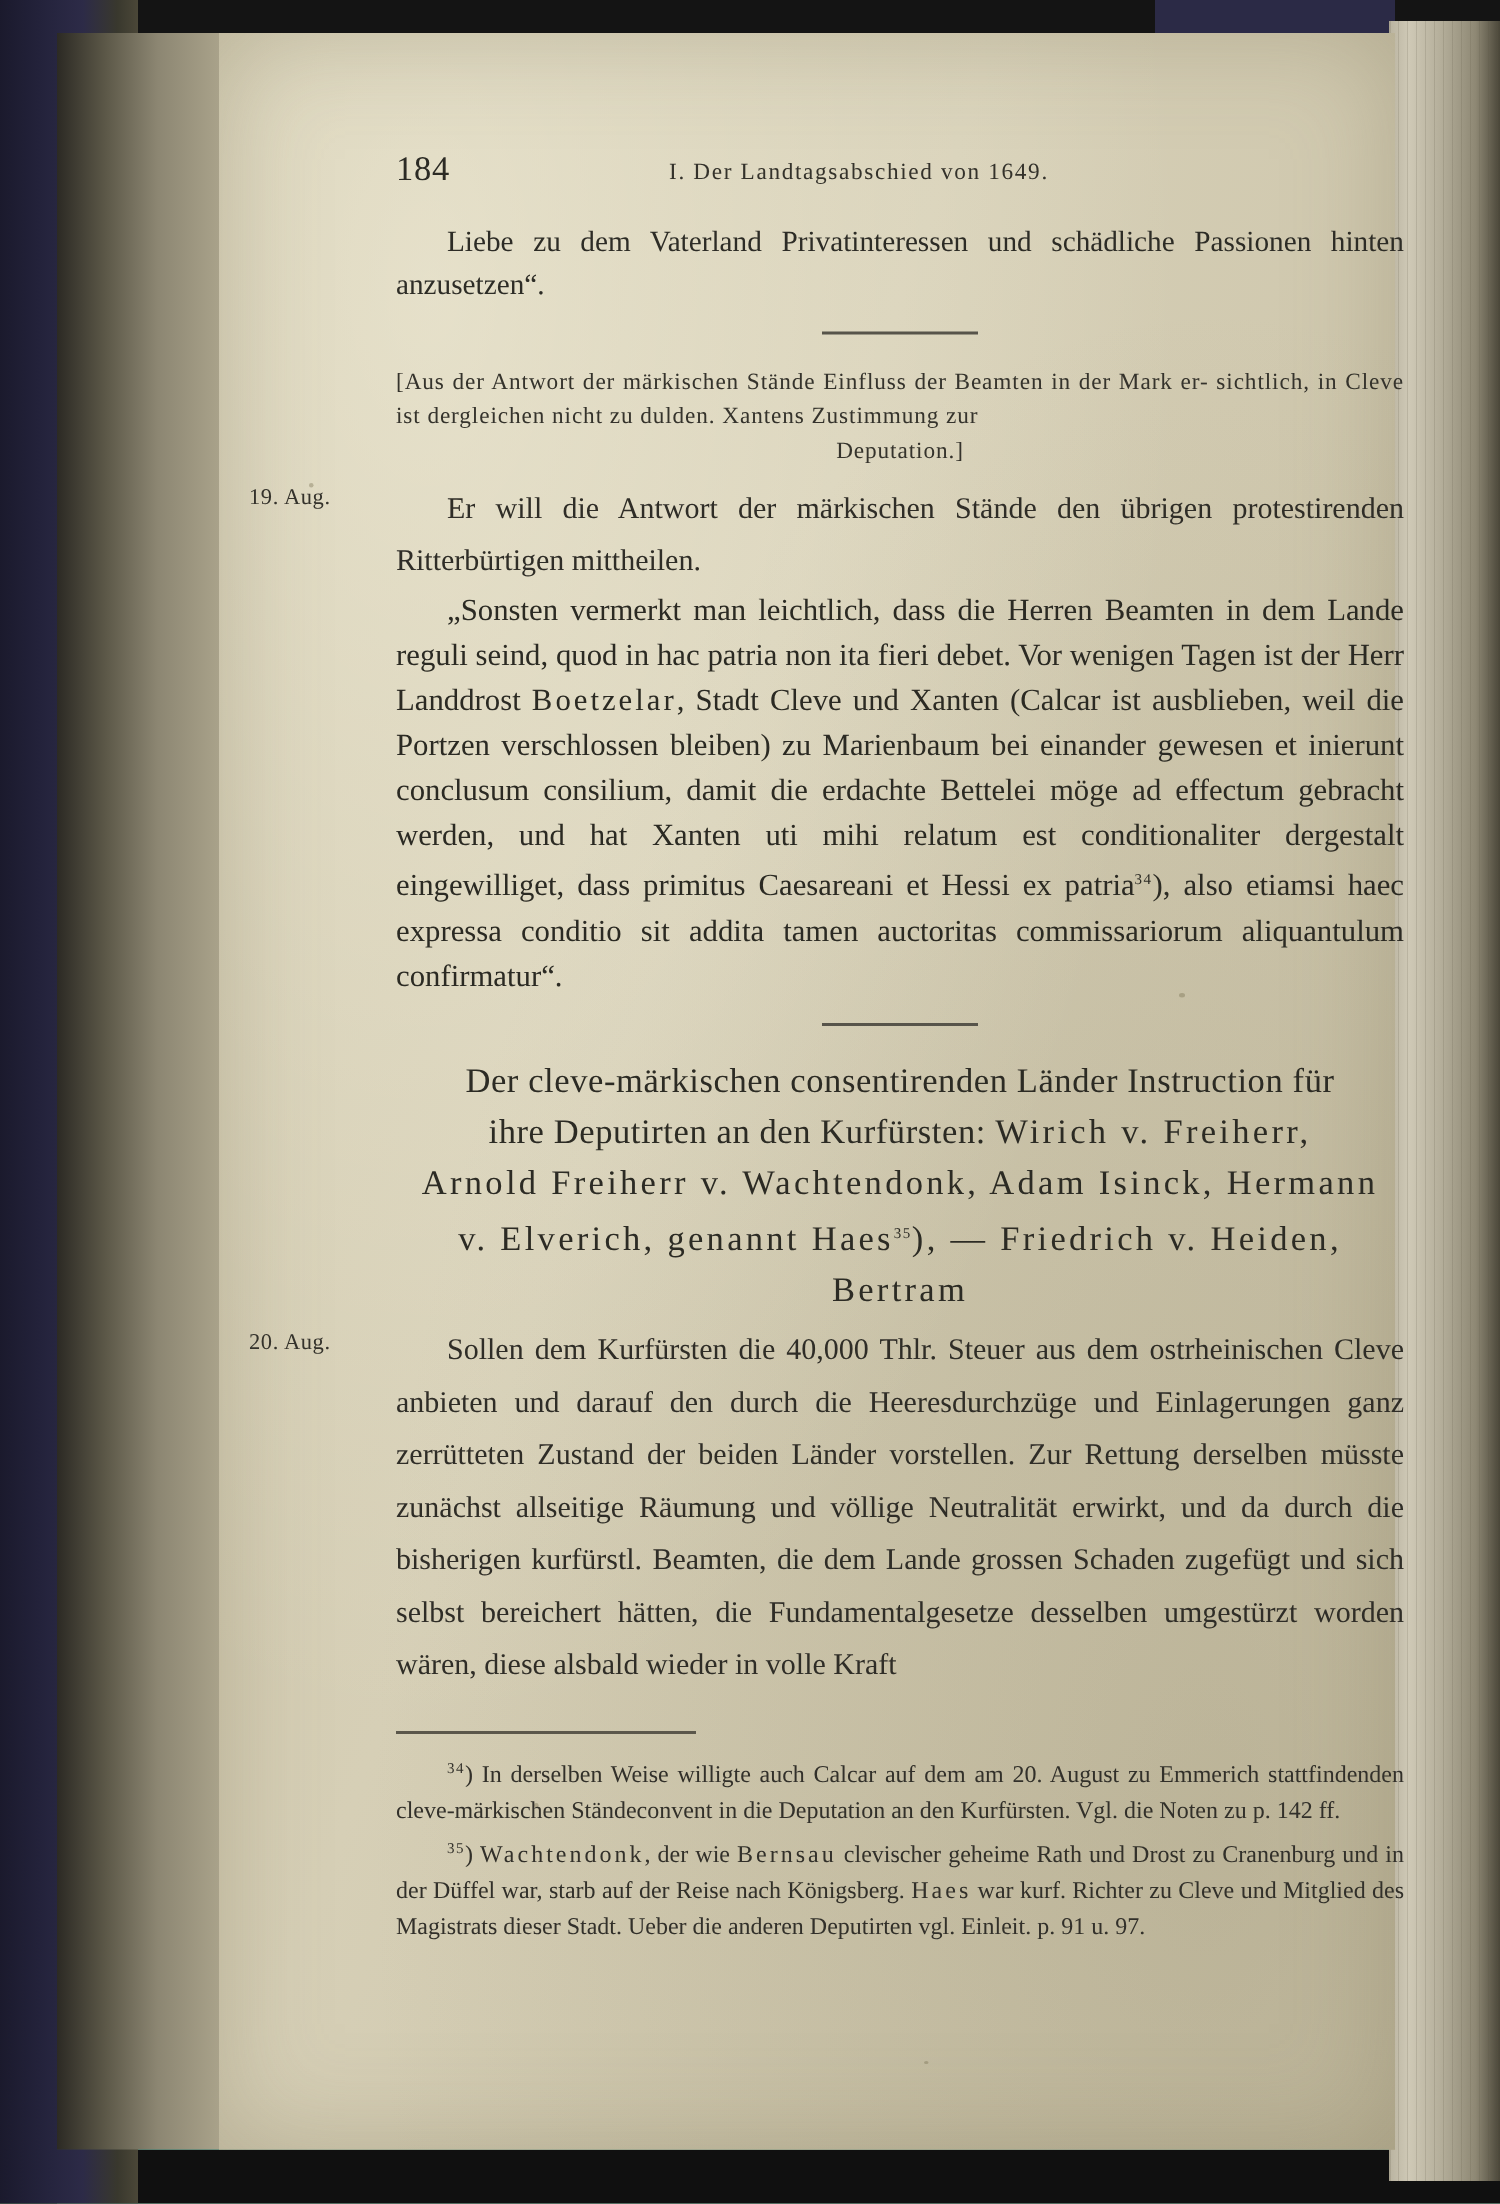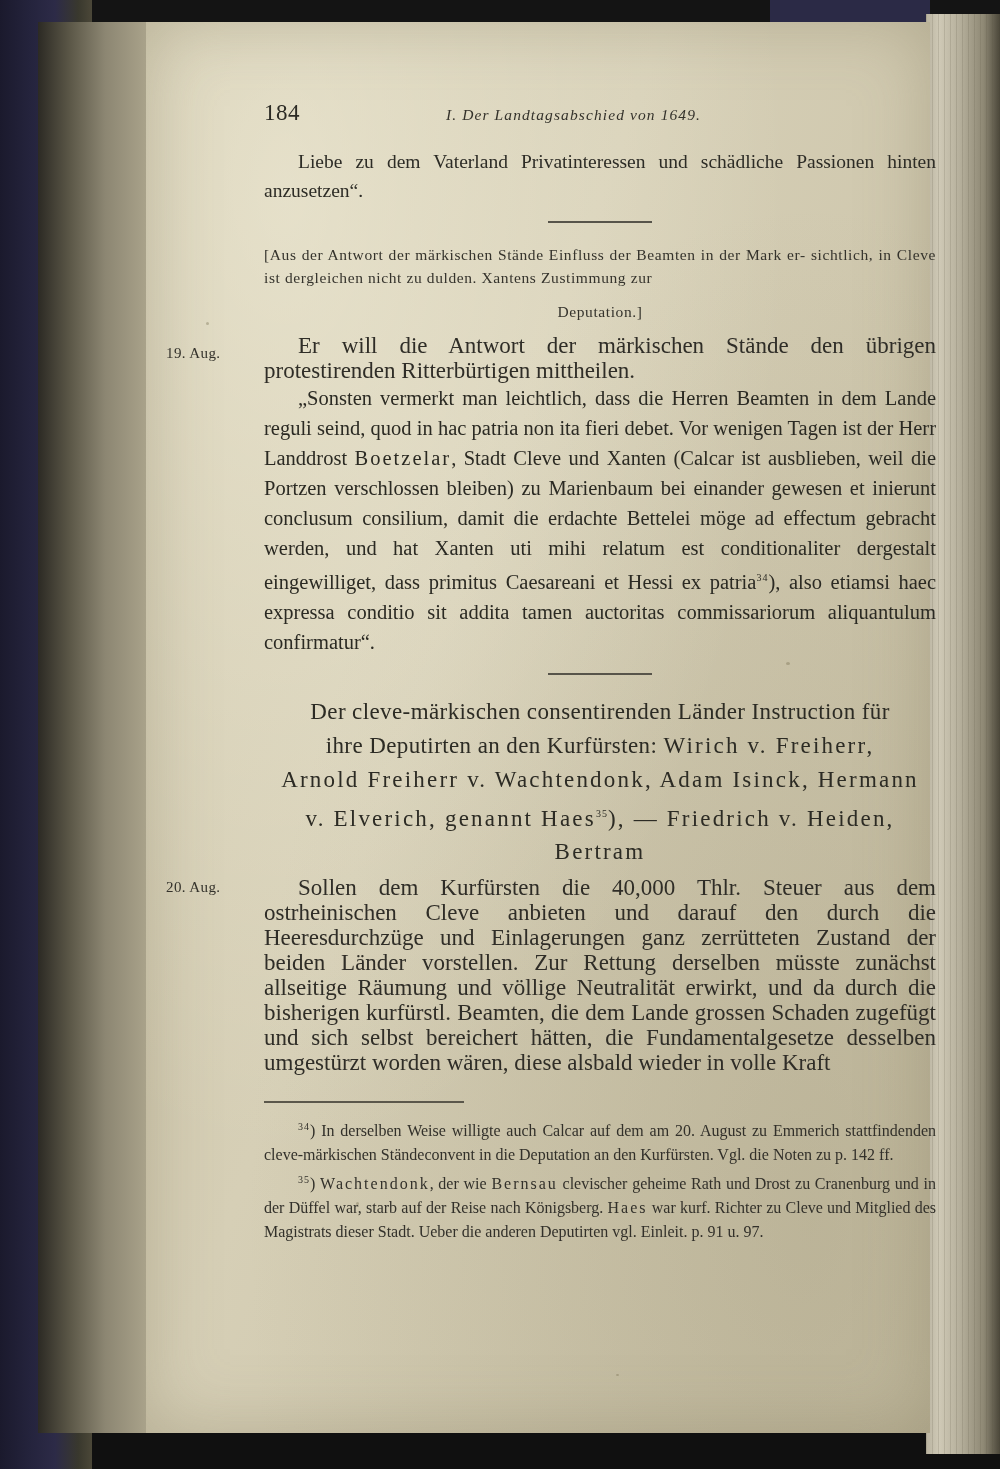--- a/index.html
+++ b/index.html
@@ -116,21 +116,20 @@
     font-size: 23px;
     letter-spacing: .5px;
     color: #2c2b25;
   }
   .runtitle {
     position: absolute;
     left: 182px; top: 6px;
     font-size: 15.5px;
     letter-spacing: 1.1px;
     color: #34322b;
-    font-style: italic;
   }
 
   p {
     margin: 0;
     text-align: justify;
     color: #2d2c26;
   }
   .body-text {
     font-size: 19.5px;
     line-height: 28.5px;
@@ -155,36 +154,36 @@
   .heading .sp { letter-spacing: 2.2px; }
 
   .bracketnote {
     font-size: 15.5px;
     line-height: 23px;
     text-align: justify;
     letter-spacing: .6px;
     color: #35332c;
     margin: 4px 0 10px 0;
   }
-  .bracketnote .lastline { display: block; text-align: center; margin-top: 11px; }
+  .bracketnote .lastline { display: block; text-align: center; }
 
   .sidenote {
     position: absolute;
     left: -98px;
     font-size: 15px;
     letter-spacing: .4px;
     color: #34322b;
     white-space: nowrap;
   }
 
   .para-block { position: relative; }
 
   .smallpara {
-    font-size: 23px;
-    line-height: 25px;
+    font-size: 20px;
+    line-height: 35px;
     text-align: justify;
     text-indent: 34px;
     color: #2f2d27;
   }
 
   .bigpara {
     font-size: 20.5px;
     line-height: 30px;
     text-align: justify;
     text-indent: 34px;
@@ -249,21 +248,21 @@
 
         <div>
 
           <div class="bracketnote">
             <span>[Aus der Antwort der märkischen Stände Einfluss der Beamten in der Mark er-</span>
             <span>sichtlich, in Cleve ist dergleichen nicht zu dulden.  Xantens Zustimmung zur</span>
             <span class="lastline">Deputation.]</span>
           </div>
 
           <div class="para-block">
-            <span class="sidenote" style="top:12px;">19. Aug.</span>
+            <span class="sidenote" style="top:2px;">19. Aug.</span>
             <p class="smallpara">Er will die Antwort der märkischen Stände den übrigen protestirenden Ritterbürtigen mittheilen.</p>
           </div>
 
           <p class="bigpara"><span>„Sonsten vermerkt man leichtlich, dass die Herren Beamten in dem Lande reguli seind, quod in hac patria non ita fieri debet.  Vor wenigen Tagen ist der Herr Landdrost </span><span class="spaced">Boetzelar</span><span>, Stadt Cleve und Xanten (Calcar ist ausblieben, weil die Portzen verschlossen bleiben) zu Marienbaum bei einander gewesen et inierunt conclusum consilium, damit die erdachte Bettelei möge ad effectum gebracht werden, und hat Xanten uti mihi relatum est conditionaliter dergestalt eingewilliget, dass primitus Caesareani et Hessi ex patria</span><sup>34</sup><span>), also etiamsi haec expressa conditio sit addita tamen auctoritas commissariorum aliquantulum confirmatur“.</span></p>
         </div>
 
         <div class="rule"></div>
 
         <div>
           <div class="heading">

